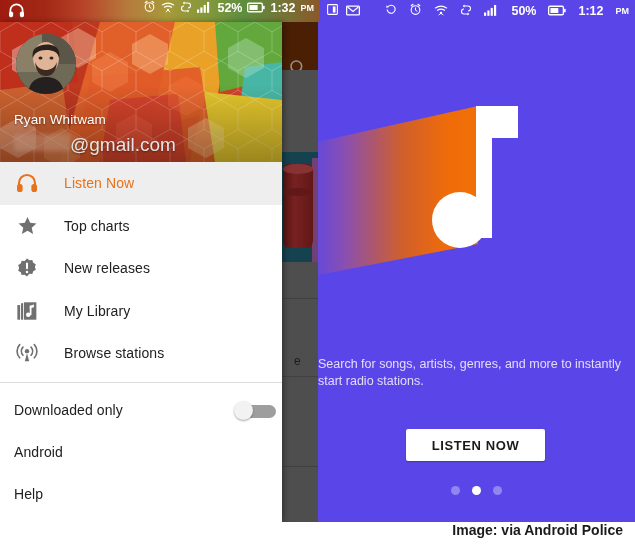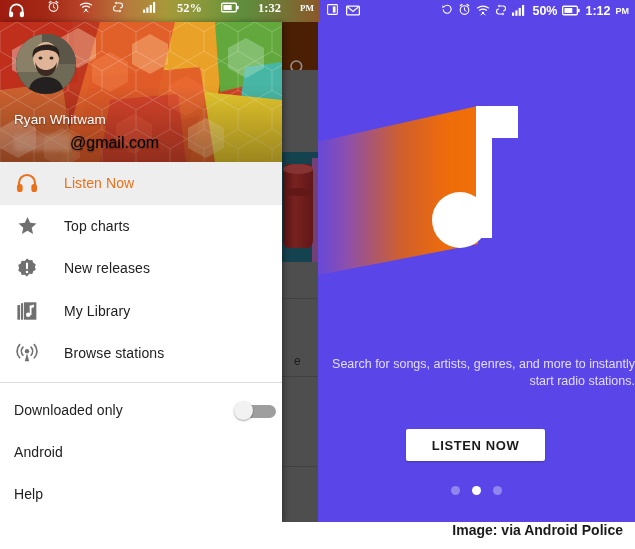--- a/index.html
+++ b/index.html
@@ -69,21 +69,21 @@
   }
   .sb-left-tint {
     position:absolute; left:0; top:0; width:320px; height:22px;
     background:
       linear-gradient(90deg,
         #9f1b10 0%, #a32915 14%, #b9452a 26%, #b8803f 40%,
         #a8a03c 52%, #7e9e3d 66%, #5b9440 76%, #6d7f3a 86%, #8b5a2a 100%);
     opacity:.95;
   }
   .sb-hp { position:absolute; left:8px; top:3px; width:17px; height:15px; z-index:2; }
-  .sb-icons-left { position:absolute; right:6px; top:0; height:16px; display:flex; align-items:center; gap:19px; z-index:2;font-family:Liberation Serif, serif; }
+  .sb-icons-left { position:absolute; right:6px; top:0; height:16px; display:flex; align-items:center; gap:5px; z-index:2; }
   .sb-icons-left .txt { color:#fff; font-size:12.5px; font-weight:bold; letter-spacing:0; }
   .sb-icons-left .ampm { font-size:9px; font-weight:bold; }
 
   
   .drawer {
     position:absolute; left:0; top:22px; width:282px; height:500px;
     background:#ffffff; z-index:50;
     box-shadow: 2px 0 6px rgba(0,0,0,.35);
     overflow:hidden;
   }
@@ -99,21 +99,21 @@
     background:#2b2a26;
   }
   .avatar svg { display:block; }
   .acct-name {
     position:absolute; left:14px; top:90px; z-index:3;
     color:#ffffff; font-size:13.5px; letter-spacing:.1px;
     text-shadow:0 1px 2px rgba(0,0,0,.45);
   }
   .acct-mail {
     position:absolute; left:70px; top:112px; z-index:3;
-    color:#000000; font-size:16px;
+    color:#e5e5e5; font-size:19px;
     text-shadow:0 1px 2px rgba(0,0,0,.45);
   }
   .acct-mail-blur {
     position:absolute; left:14px; top:112px; width:56px; height:17px; z-index:2;
     background:rgba(190,150,130,.45); filter:blur(2px); border-radius:2px;
   }
 
   .drawer-list { position:relative; width:282px; padding-top:0; }
   .nav-item {
     position:relative; display:flex; align-items:center;
@@ -151,33 +151,33 @@
   
   .phone-right {
     position:absolute; left:318px; top:0; width:317px; height:522px;
     background:#5a46e8; overflow:hidden;
   }
   .statusbar-right {
     position:absolute; left:0; top:0; width:317px; height:22px; z-index:10;
     background:#5a46e8; display:flex; align-items:center;
   }
   .sb-right-left { display:flex; align-items:center; gap:7px; margin-left:8px; }
-  .sb-right-right { margin-left:auto; display:flex; align-items:center; gap:5px; margin-right:6px; }
+  .sb-right-right { margin-left:auto; display:flex; align-items:center; gap:12px; margin-right:6px; }
   .sb-right-right .txt { color:#fff; font-size:12.5px; font-weight:bold; }
   .sb-right-right .ampm { font-size:9px; font-weight:bold; }
 
   .hero-art { position:absolute; left:0; top:92px; width:317px; height:212px; }
   .hero-art svg { display:block; }
 
   .hero-title {
     position:absolute; left:0; top:318px; width:317px; text-align:center;
     color:#ffffff; font-size:19px; letter-spacing:.2px;
   }
   .hero-sub {
-    position:absolute; left:0; top:356px; width:317px; text-align:right;
+    position:absolute; left:0; top:356px; width:317px; text-align:left;
     color:#e2dcfb; font-size:12.5px; line-height:17px;
   }
   .cta-btn {
     position:absolute; left:88px; top:429px; width:139px; height:32px;
     background:#ffffff; border:none; border-radius:2px;
     color:#1b1b1b; font-size:13px; font-weight:bold; letter-spacing:.6px;
     font-family:"Liberation Sans", sans-serif; cursor:pointer;
     box-shadow:0 1px 2px rgba(0,0,0,.25);
   }
   .dots { position:absolute; left:0; top:486px; width:317px; display:flex; justify-content:center; gap:12px; }

